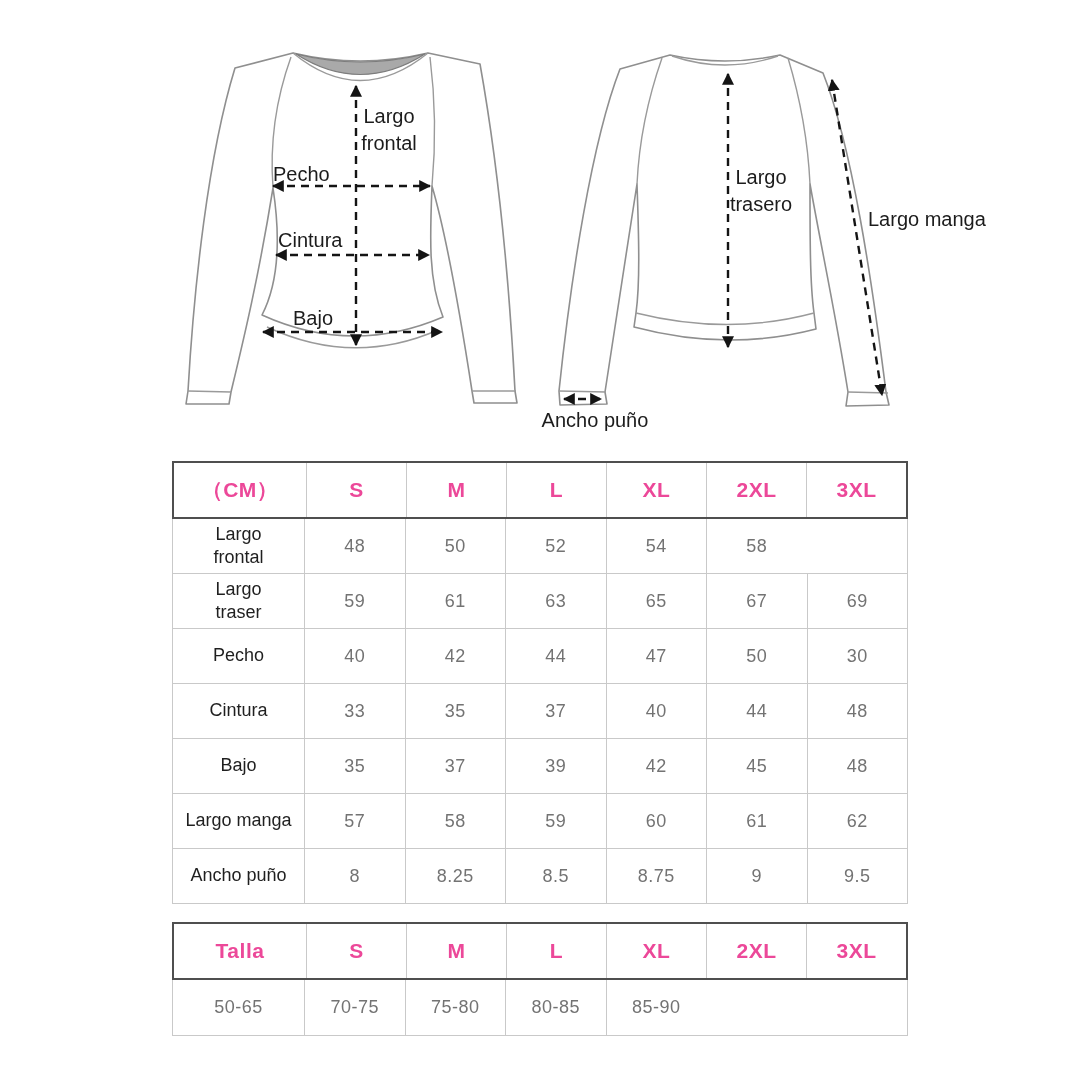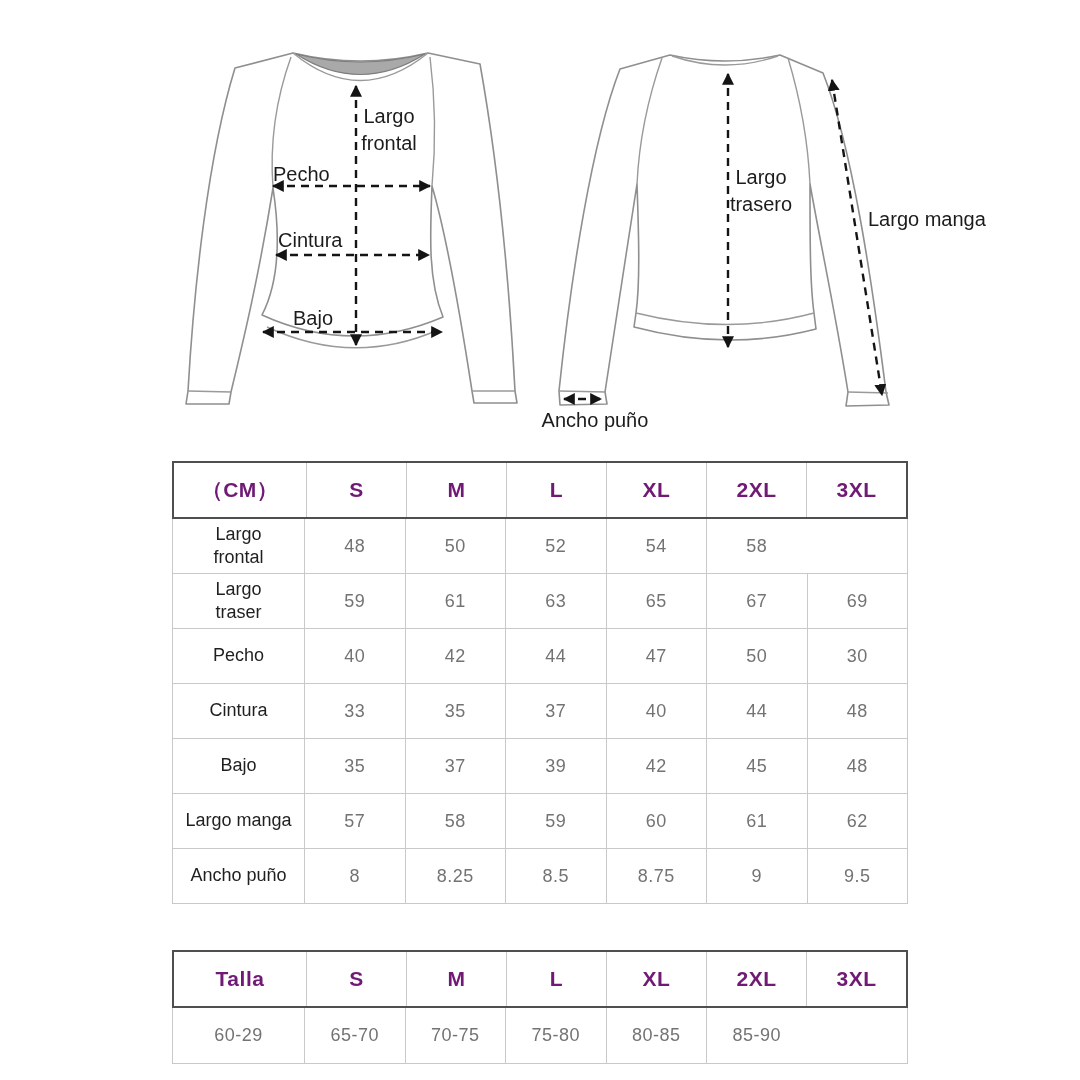--- a/index.html
+++ b/index.html
@@ -15,30 +15,30 @@
     font-size:20px; fill:#1c1c1c;
   }
   .garment { fill:#ffffff; stroke:#8f8f8f; stroke-width:1.6; stroke-linejoin:round; }
   .detail  { fill:none; stroke:#9a9a9a; stroke-width:1.4; }
   .collar  { fill:#a9a9a9; stroke:#7c7c7c; stroke-width:1.2; }
   .arrow   { fill:none; stroke:#141414; stroke-width:2.4; stroke-dasharray:8 6; }
 
   
   .mtable, .ftable { position:absolute; left:172px; width:736px; box-sizing:border-box; }
   .mtable { top:425px; }
-  .ftable { top:914px; }
+  .ftable { top:886px; }
 
   .thead {
     display:grid; grid-template-columns:132px repeat(6, 1fr);
     border:2px solid #4f4f4f; height:54px; box-sizing:content-box;
     background:#ffffff;
   }
   .thead .cell {
     display:flex; align-items:center; justify-content:center;
-    font-size:21px; font-weight:700; color:#701a75; letter-spacing:.5px;
+    font-size:21px; font-weight:700; color:#ec4899; letter-spacing:.5px;
   }
   .tbody {
     border:1px solid #c9c9c9; border-top:none; background:#ffffff;
   }
   .trow {
     display:grid; grid-template-columns:131px repeat(6, 1fr); height:54px;
   }
   .ftable .trow { height:55px; }
   .trow + .trow { border-top:1px solid #c9c9c9; }
   .cell + .cell { border-left:1px solid #c9c9c9; }
@@ -239,22 +239,21 @@
       <div class="cell">M</div>
       <div class="cell">L</div>
       <div class="cell">XL</div>
       <div class="cell">2XL</div>
       <div class="cell">3XL</div>
     </div>
     <div class="tbody">
 
 
       <div class="trow">
-        <div class="cell value-cell">60-29</div>
-        <div class="cell value-cell">65-70</div>
+        <div class="cell value-cell">50-65</div>
         <div class="cell value-cell">70-75</div>
         <div class="cell value-cell">75-80</div>
         <div class="cell value-cell">80-85</div>
         <div class="cell value-cell">85-90</div>
       </div>
 
     </div>
   </div>
 
 </div>

